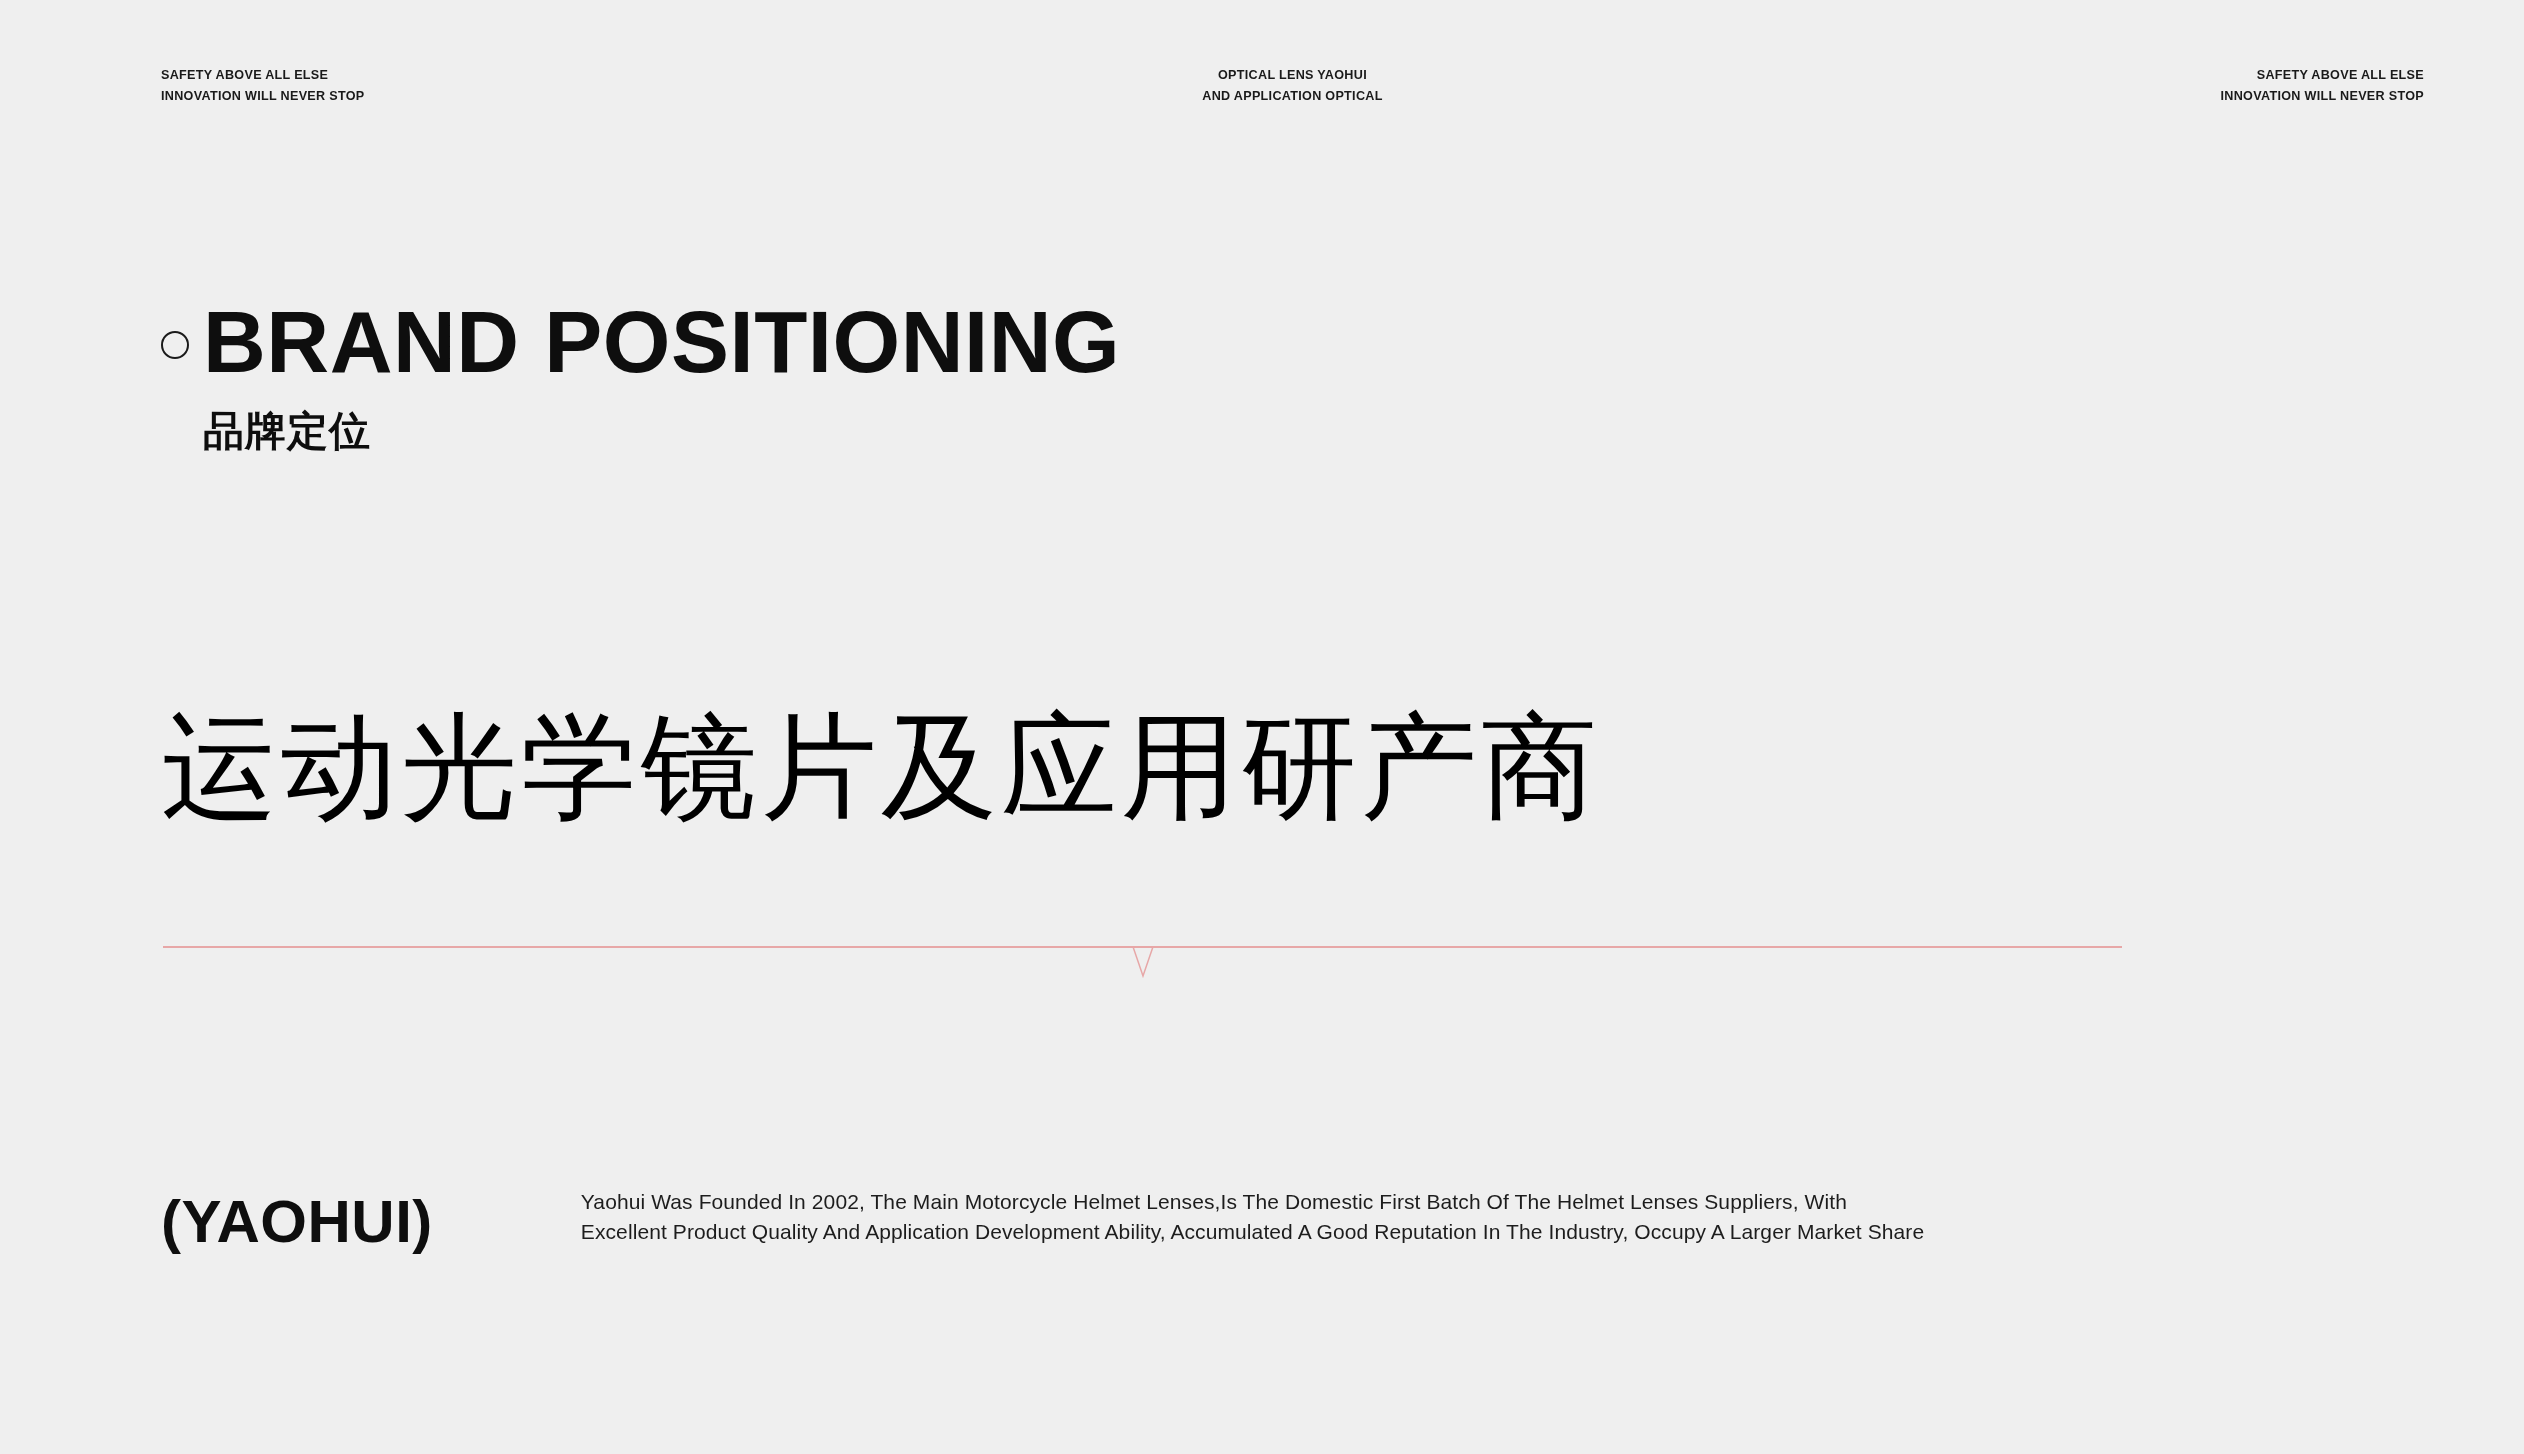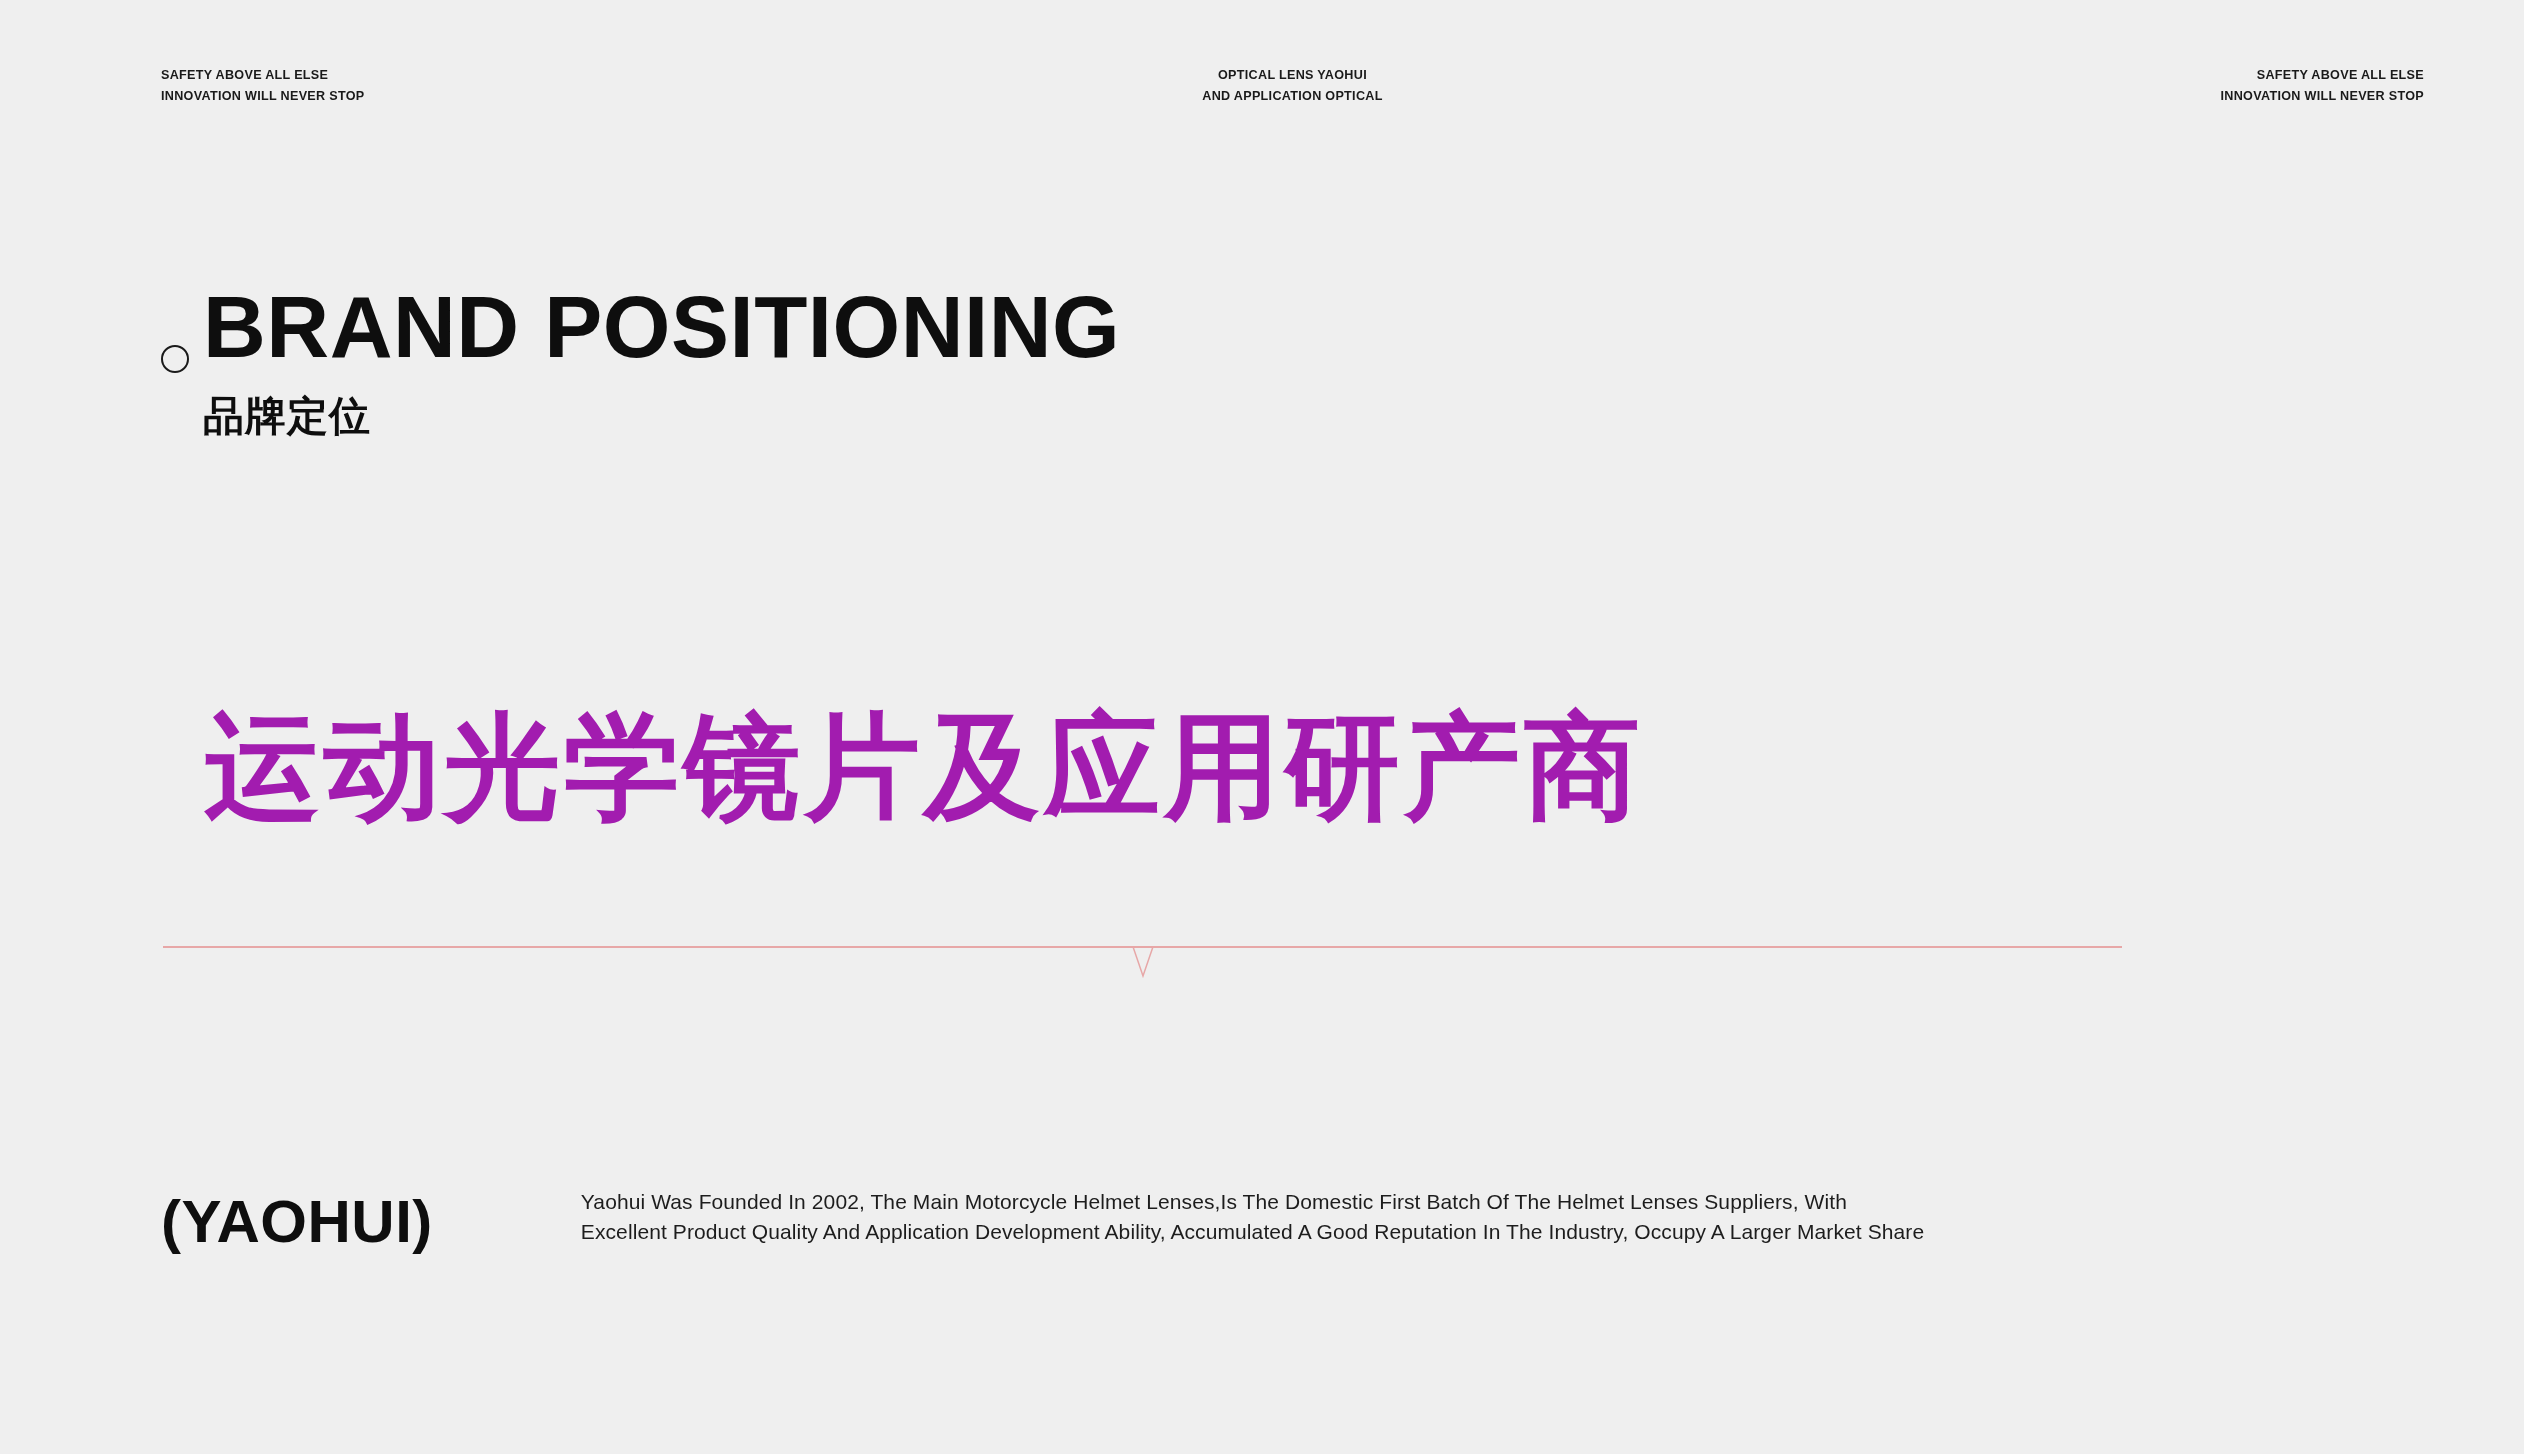--- a/index.html
+++ b/index.html
@@ -44,21 +44,22 @@
   .hdr-block div { display: block; }
 
   
   .title-wrap {
     position: absolute;
     top: 283px;
     left: 161px;
   }
   .title-row {
     display: flex;
-    align-items: flex-end;
+    align-items: center;
+    margin-top: 15px;
   }
   .bullet-circle {
     width: 28px;
     height: 28px;
     border: 2.5px solid #1a1a1a;
     border-radius: 50%;
     box-sizing: border-box;
     margin-right: 14px;
     flex: 0 0 auto;
     position: relative;
@@ -85,26 +86,25 @@
 
   
   .headline {
     position: absolute;
     top: 707px;
     left: 161px;
     width: 1969px;
   }
   .headline-cn {
     font-size: 116px;
-    font-weight: 700;
-    color: #a21caf;
+    font-weight: 400;
+    color: #000000;
     letter-spacing: 4px;
     line-height: 1.05;
     white-space: nowrap;
-    margin-left: 43px;
   }
 
   
   .divider {
     position: absolute;
     top: 946px;
     left: 163px;
     width: 1959px;
     height: 40px;
   }

